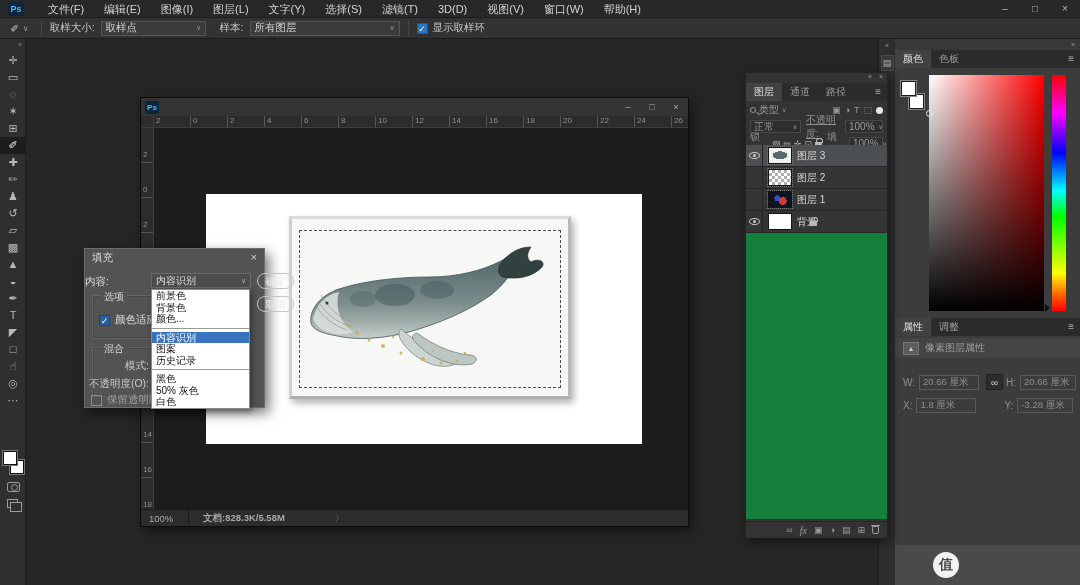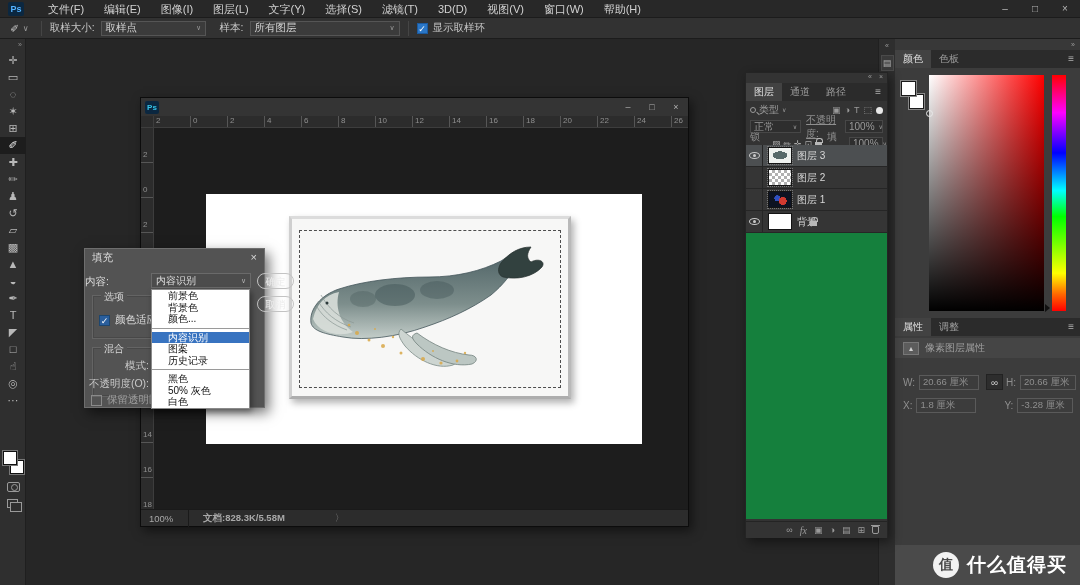--- a/index.html
+++ b/index.html
@@ -91,21 +91,21 @@
   .fd-group { border:1px solid #646464; box-shadow:inset 0 0 0 1px #484848; }
   #fd-group-options { left:7px; top:46px; width:158px; height:44px; }
   #fd-group-blend   { left:7px; top:98px;  width:158px; height:50px; }
   .fd-legend { position:absolute; top:-6px; left:8px; background:#535353; padding:0 3px; font-size:10px; color:#d6d6d6;}
   #fd-adapt-row { left:14px; top:64px; display:flex; align-items:center; }
   #fd-mode-label { left:0px; top:110px; width:64px; text-align:right; color:#c9c9c9;}
   #fd-opacity-label { left:0px; top:128px; width:64px; text-align:right; color:#c9c9c9;}
   #fd-preserve-row { left:6px; top:144px; display:flex; align-items:center; color:#9e9e9e; }
   #fd-dropdown { left:66px; top:40px; width:99px; background:#ffffff; border:1px solid #8a8a8a;
     box-shadow:2px 3px 6px rgba(0,0,0,.4); z-index:5; }
-  .dd-item { height:11.5px; line-height:11.5px; padding-left:16px; color:#111; font-size:10px; white-space:nowrap;}
+  .dd-item { height:11.5px; line-height:11.5px; padding-left:4px; color:#111; font-size:10px; white-space:nowrap;}
   .dd-item.selected { background:#3873c0; color:#fff; }
   .dd-sep { height:4px; border-bottom:1px solid #9a9a9a; margin-bottom:3px; }
 
   
   #layerspanel { left:745px; top:72px; width:143px; height:466px; background:#333333; border:1px solid #242424;
     box-shadow:3px 4px 10px rgba(0,0,0,.45); z-index:20; color:#d0d0d0; font-size:10px;}
   #lp-chrome { left:0; top:0; width:141px; height:10px; text-align:right; color:#9a9a9a; font-size:7px; padding-right:4px;}
   #lp-tabs { left:0; top:10px; width:141px; height:18px; background:#2b2b2b; display:flex;}
   .lp-tab { padding:0 8px; line-height:18px; color:#9f9f9f; }
   .lp-tab.active { background:#424242; color:#e0e0e0; }
@@ -519,16 +519,15 @@
         <span class="pp-input">1.8 厘米</span>
         <span style="width:24px;"></span>
         <span>Y:</span>
         <span class="pp-input narrow">-3.28 厘米</span>
       </div>
     </div>
   </div>
 
   <div id="watermark" class="abs">
     <div id="wm-badge">值</div>
-    <div id="wm-text">什么值得买</div>
   </div>
 
 </div>
 
 </body></html>

